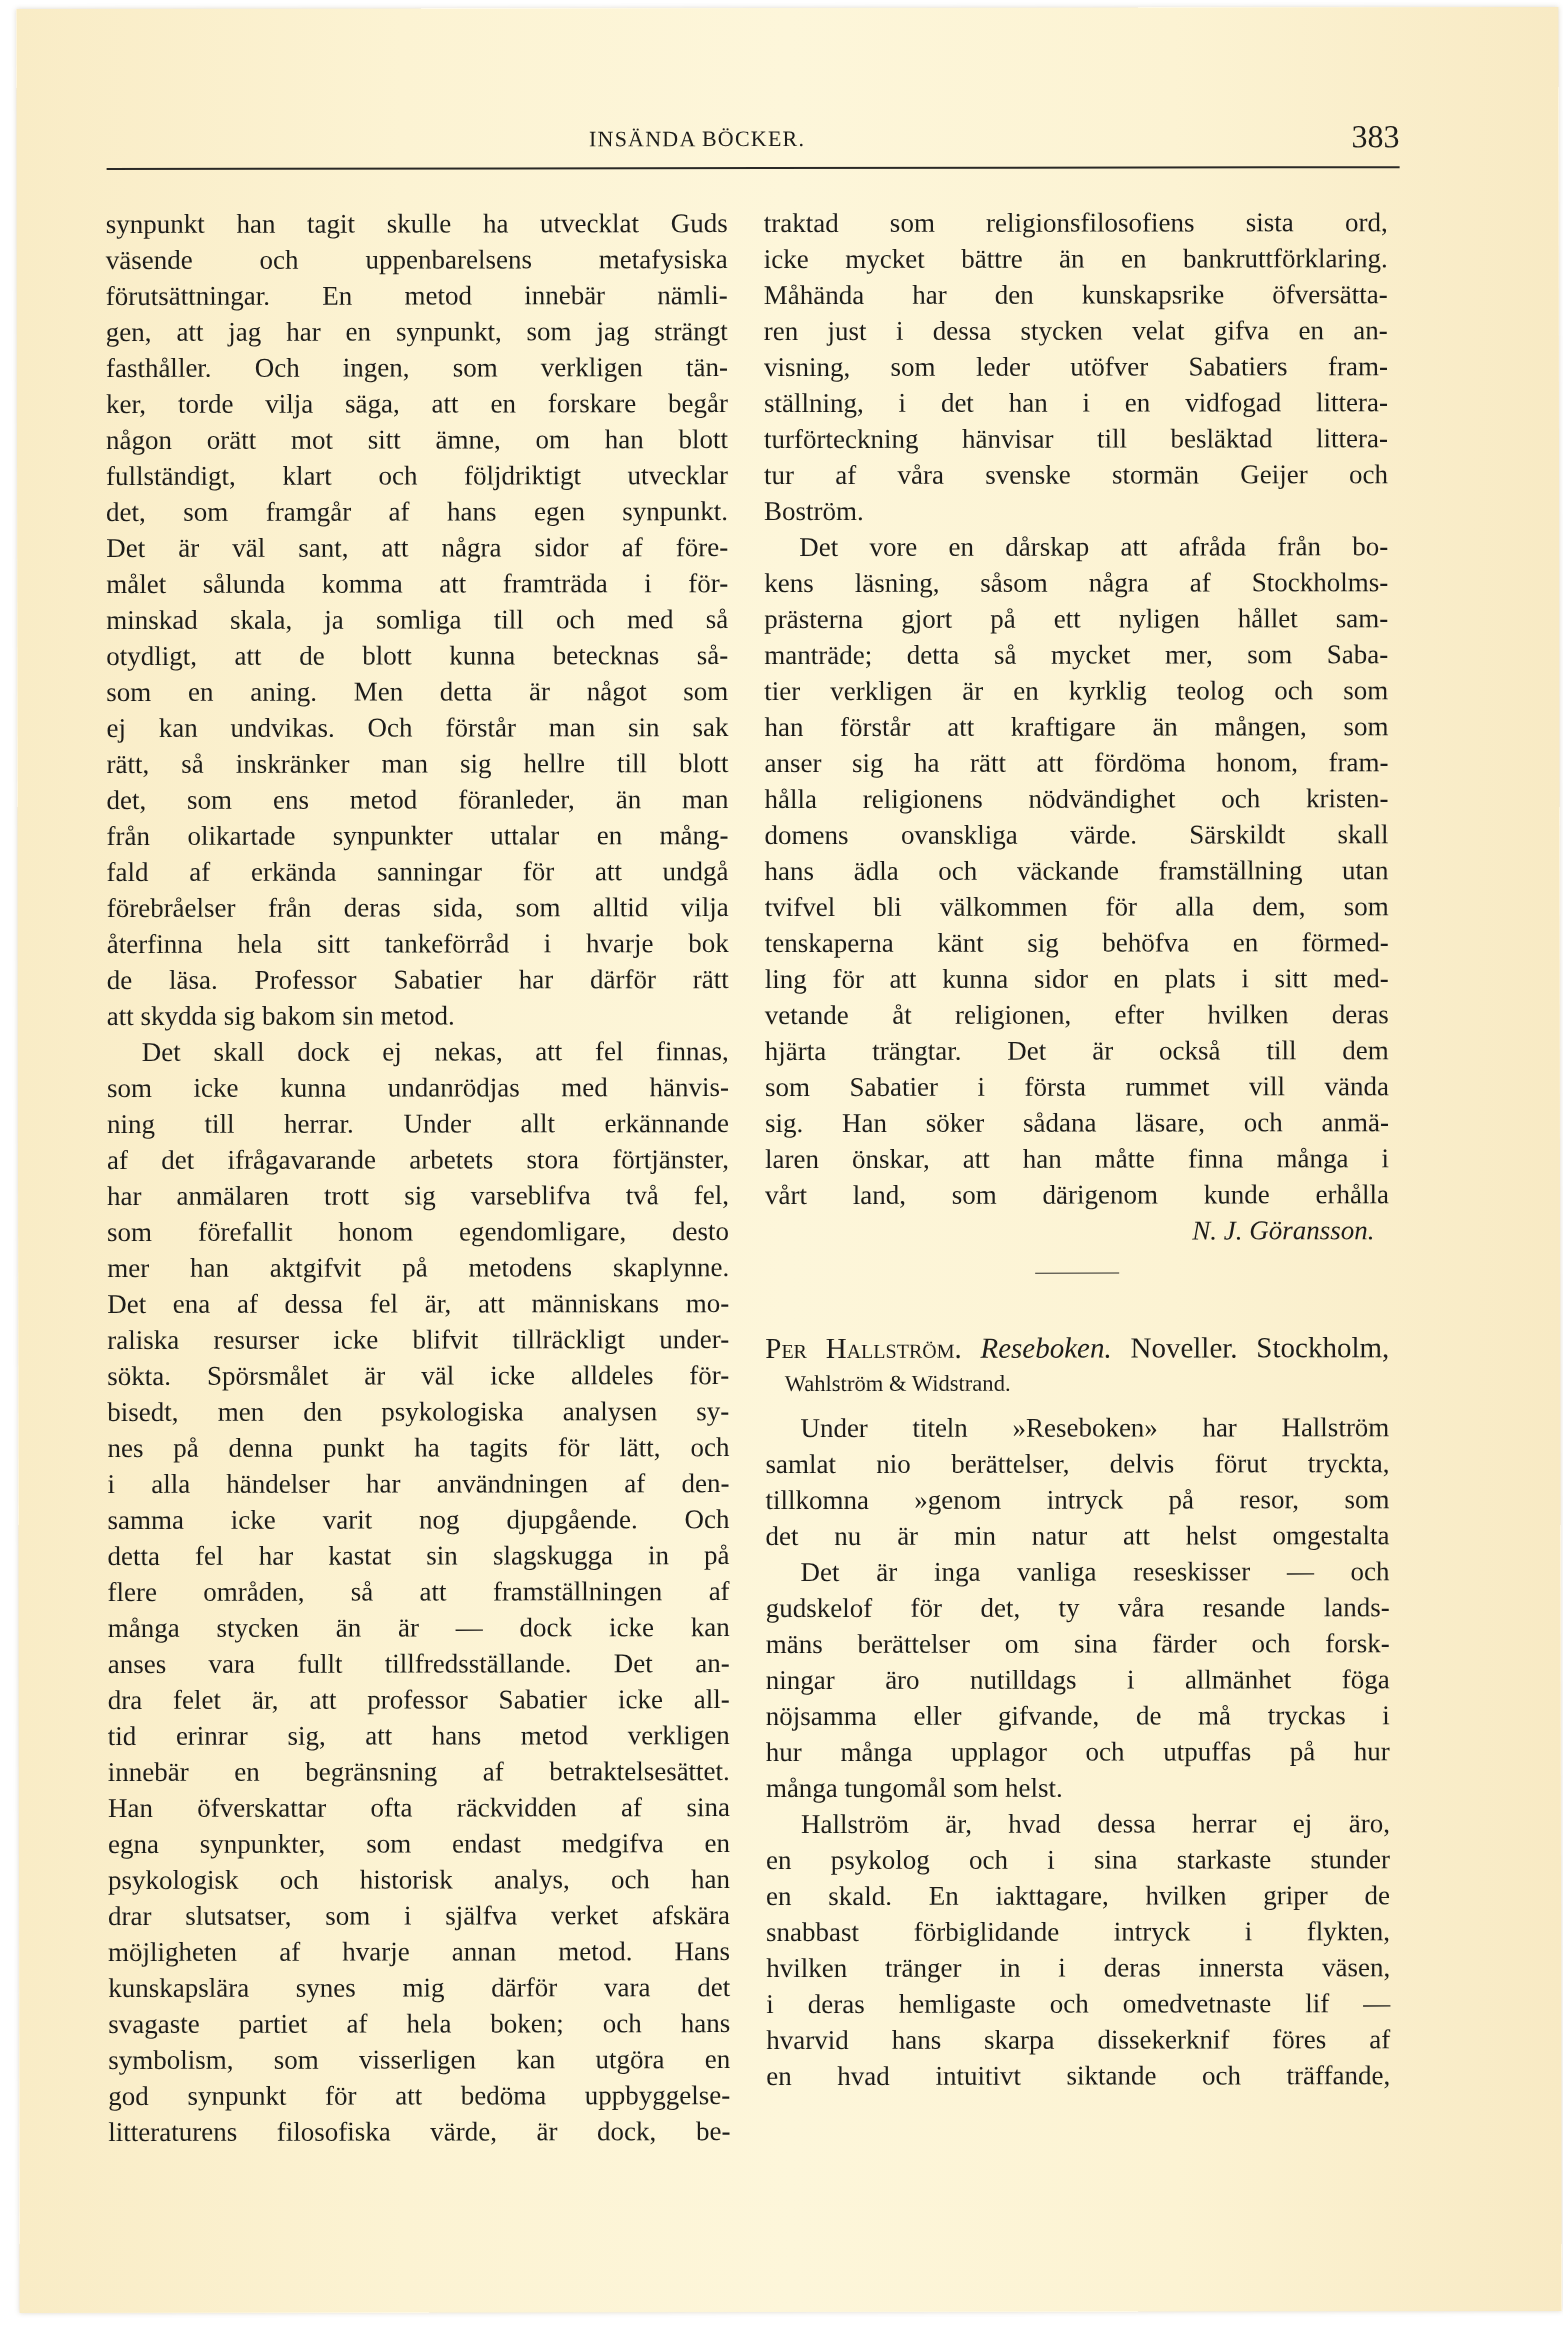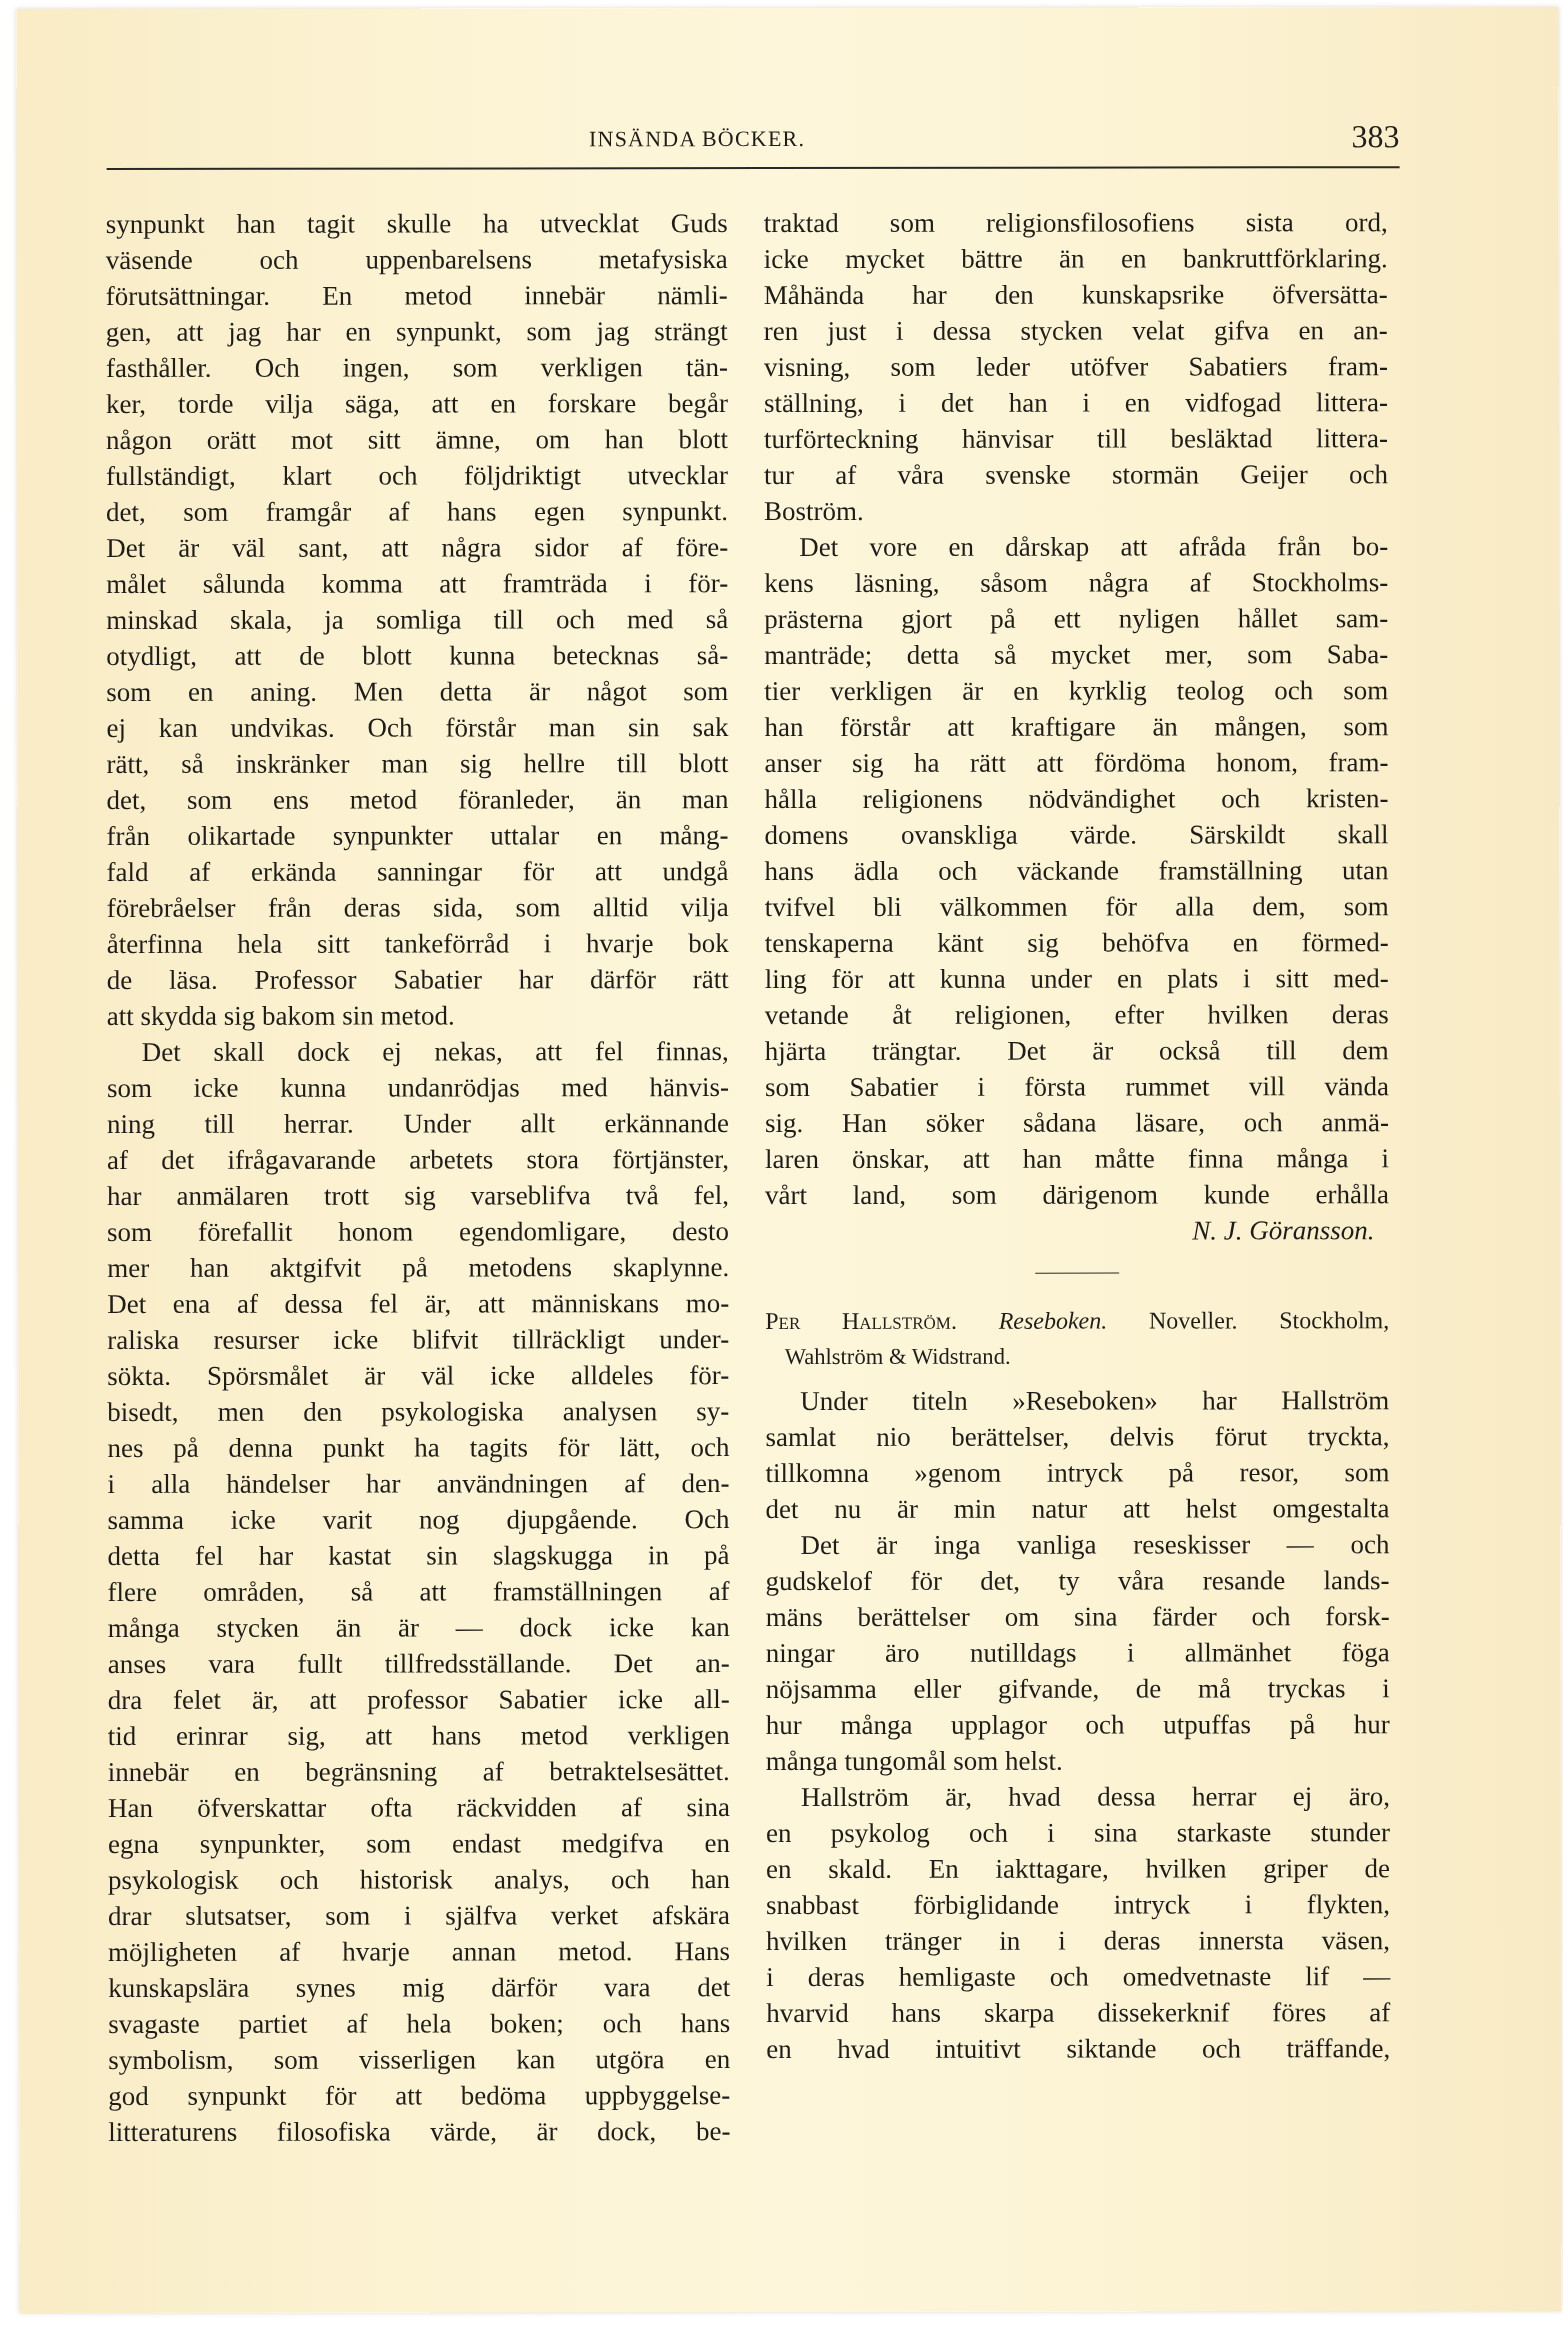--- a/index.html
+++ b/index.html
@@ -31,21 +31,21 @@
     position: absolute; top: 197px; font-size: 27px; line-height: 36px;
   }
   .col-left { left: 89px; width: 622px; }
   .col-right { left: 747px; width: 624px; }
   .line {
     display: block; white-space: nowrap; text-align: justify; text-align-last: justify; height: 36px;
   }
   .line.last { text-align-last: left; }
   .line.indent { padding-left: 35px; }
   .line.sig { text-align-last: right; padding-right: 14.5px; font-style: italic; }
-  .line.biblio { font-size: 24px; text-align-last: justify; }
+  .line.biblio { font-size: 29px; text-align-last: justify; margin-top: 27px; }
   .line.biblio-cont { font-size: 22.6px; padding-left: 19.4px; text-align-last: left; }
   .sc { font-variant: small-caps; }
   .it { font-style: italic; }
   .separator {
     display: block; height: 36px; position: relative;
   }
   .separator::after {
     content: ""; position: absolute; left: 50%; top: 24px; width: 84px; margin-left: -42px;
     border-top: 1.6px solid #2a2926;
   }
@@ -135,21 +135,21 @@
         <span class="line">prästerna gjort på ett nyligen hållet sam-</span>
         <span class="line">manträde; detta så mycket mer, som Saba-</span>
         <span class="line">tier verkligen är en kyrklig teolog och som</span>
         <span class="line">han förstår att kraftigare än mången, som</span>
         <span class="line">anser sig ha rätt att fördöma honom, fram-</span>
         <span class="line">hålla religionens nödvändighet och kristen-</span>
         <span class="line">domens ovanskliga värde. Särskildt skall</span>
         <span class="line">hans ädla och väckande framställning utan</span>
         <span class="line">tvifvel bli välkommen för alla dem, som</span>
         <span class="line">tenskaperna känt sig behöfva en förmed-</span>
-        <span class="line">ling för att kunna under en plats i sitt med-</span>
+        <span class="line">ling för att kunna sidor en plats i sitt med-</span>
         <span class="line">vetande åt religionen, efter hvilken deras</span>
         <span class="line">hjärta trängtar. Det är också till dem</span>
         <span class="line">som Sabatier i första rummet vill vända</span>
         <span class="line">sig. Han söker sådana läsare, och anmä-</span>
         <span class="line">laren önskar, att han måtte finna många i</span>
         <span class="line">vårt land, som därigenom kunde erhålla</span>
       </div>
     <span class="line sig">N. J. Göransson.</span>
     <span class="separator"></span>
     <span class="spacer"></span>

